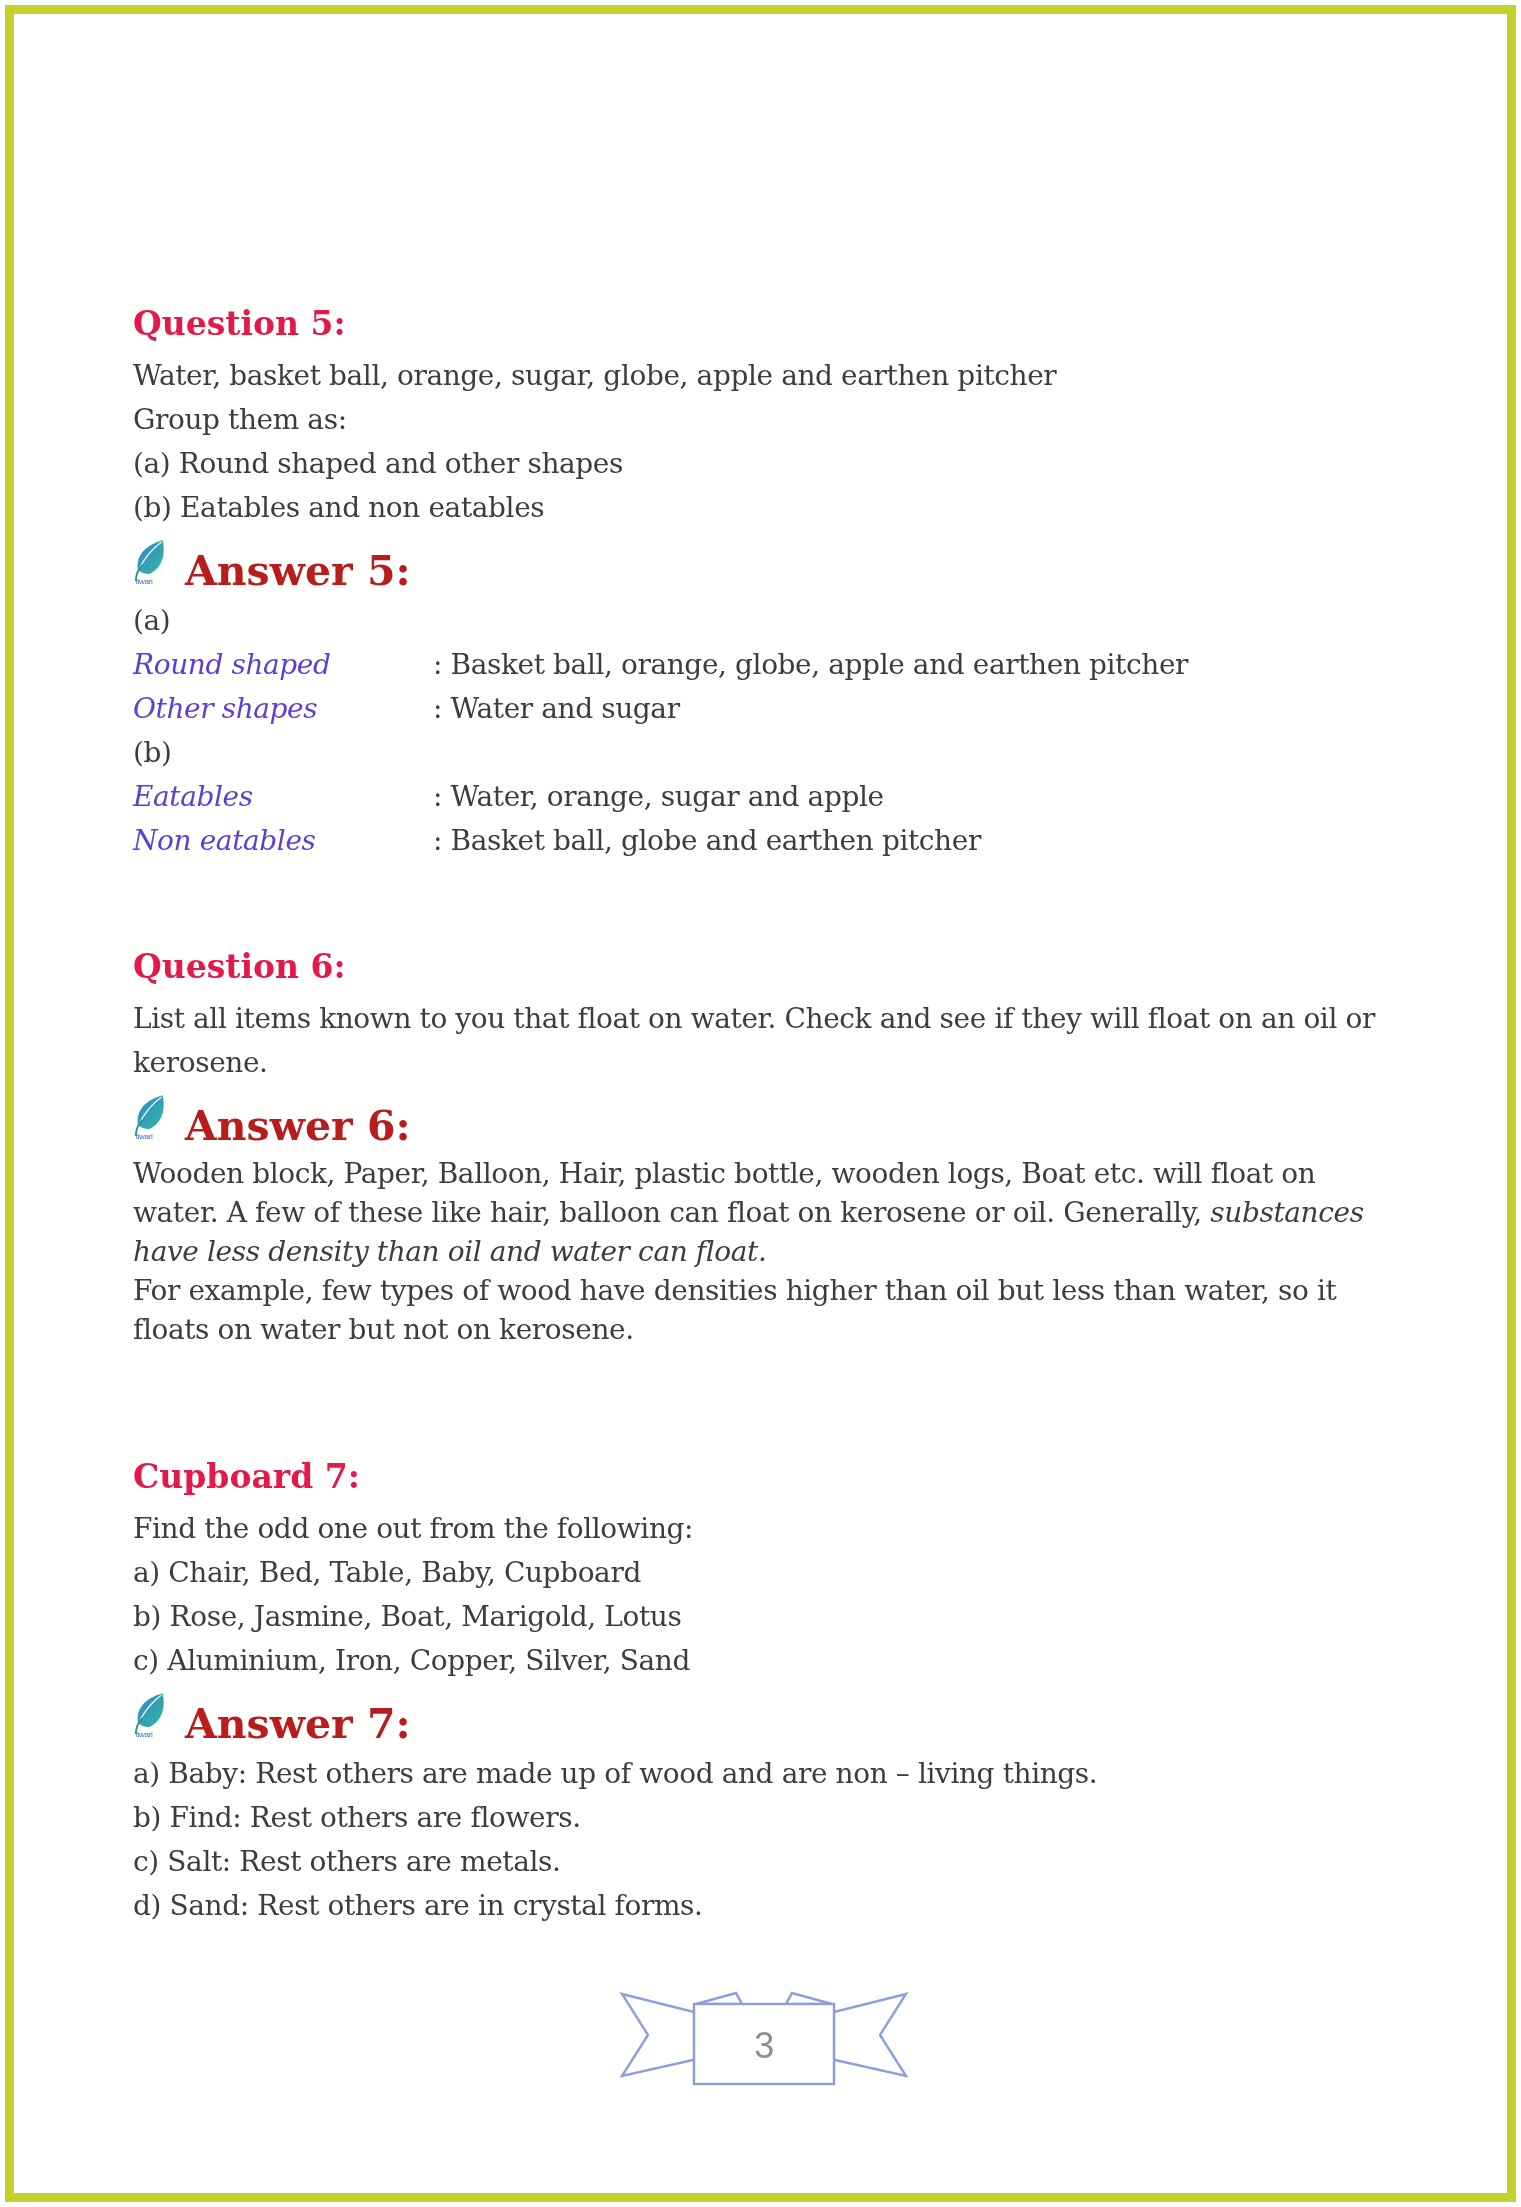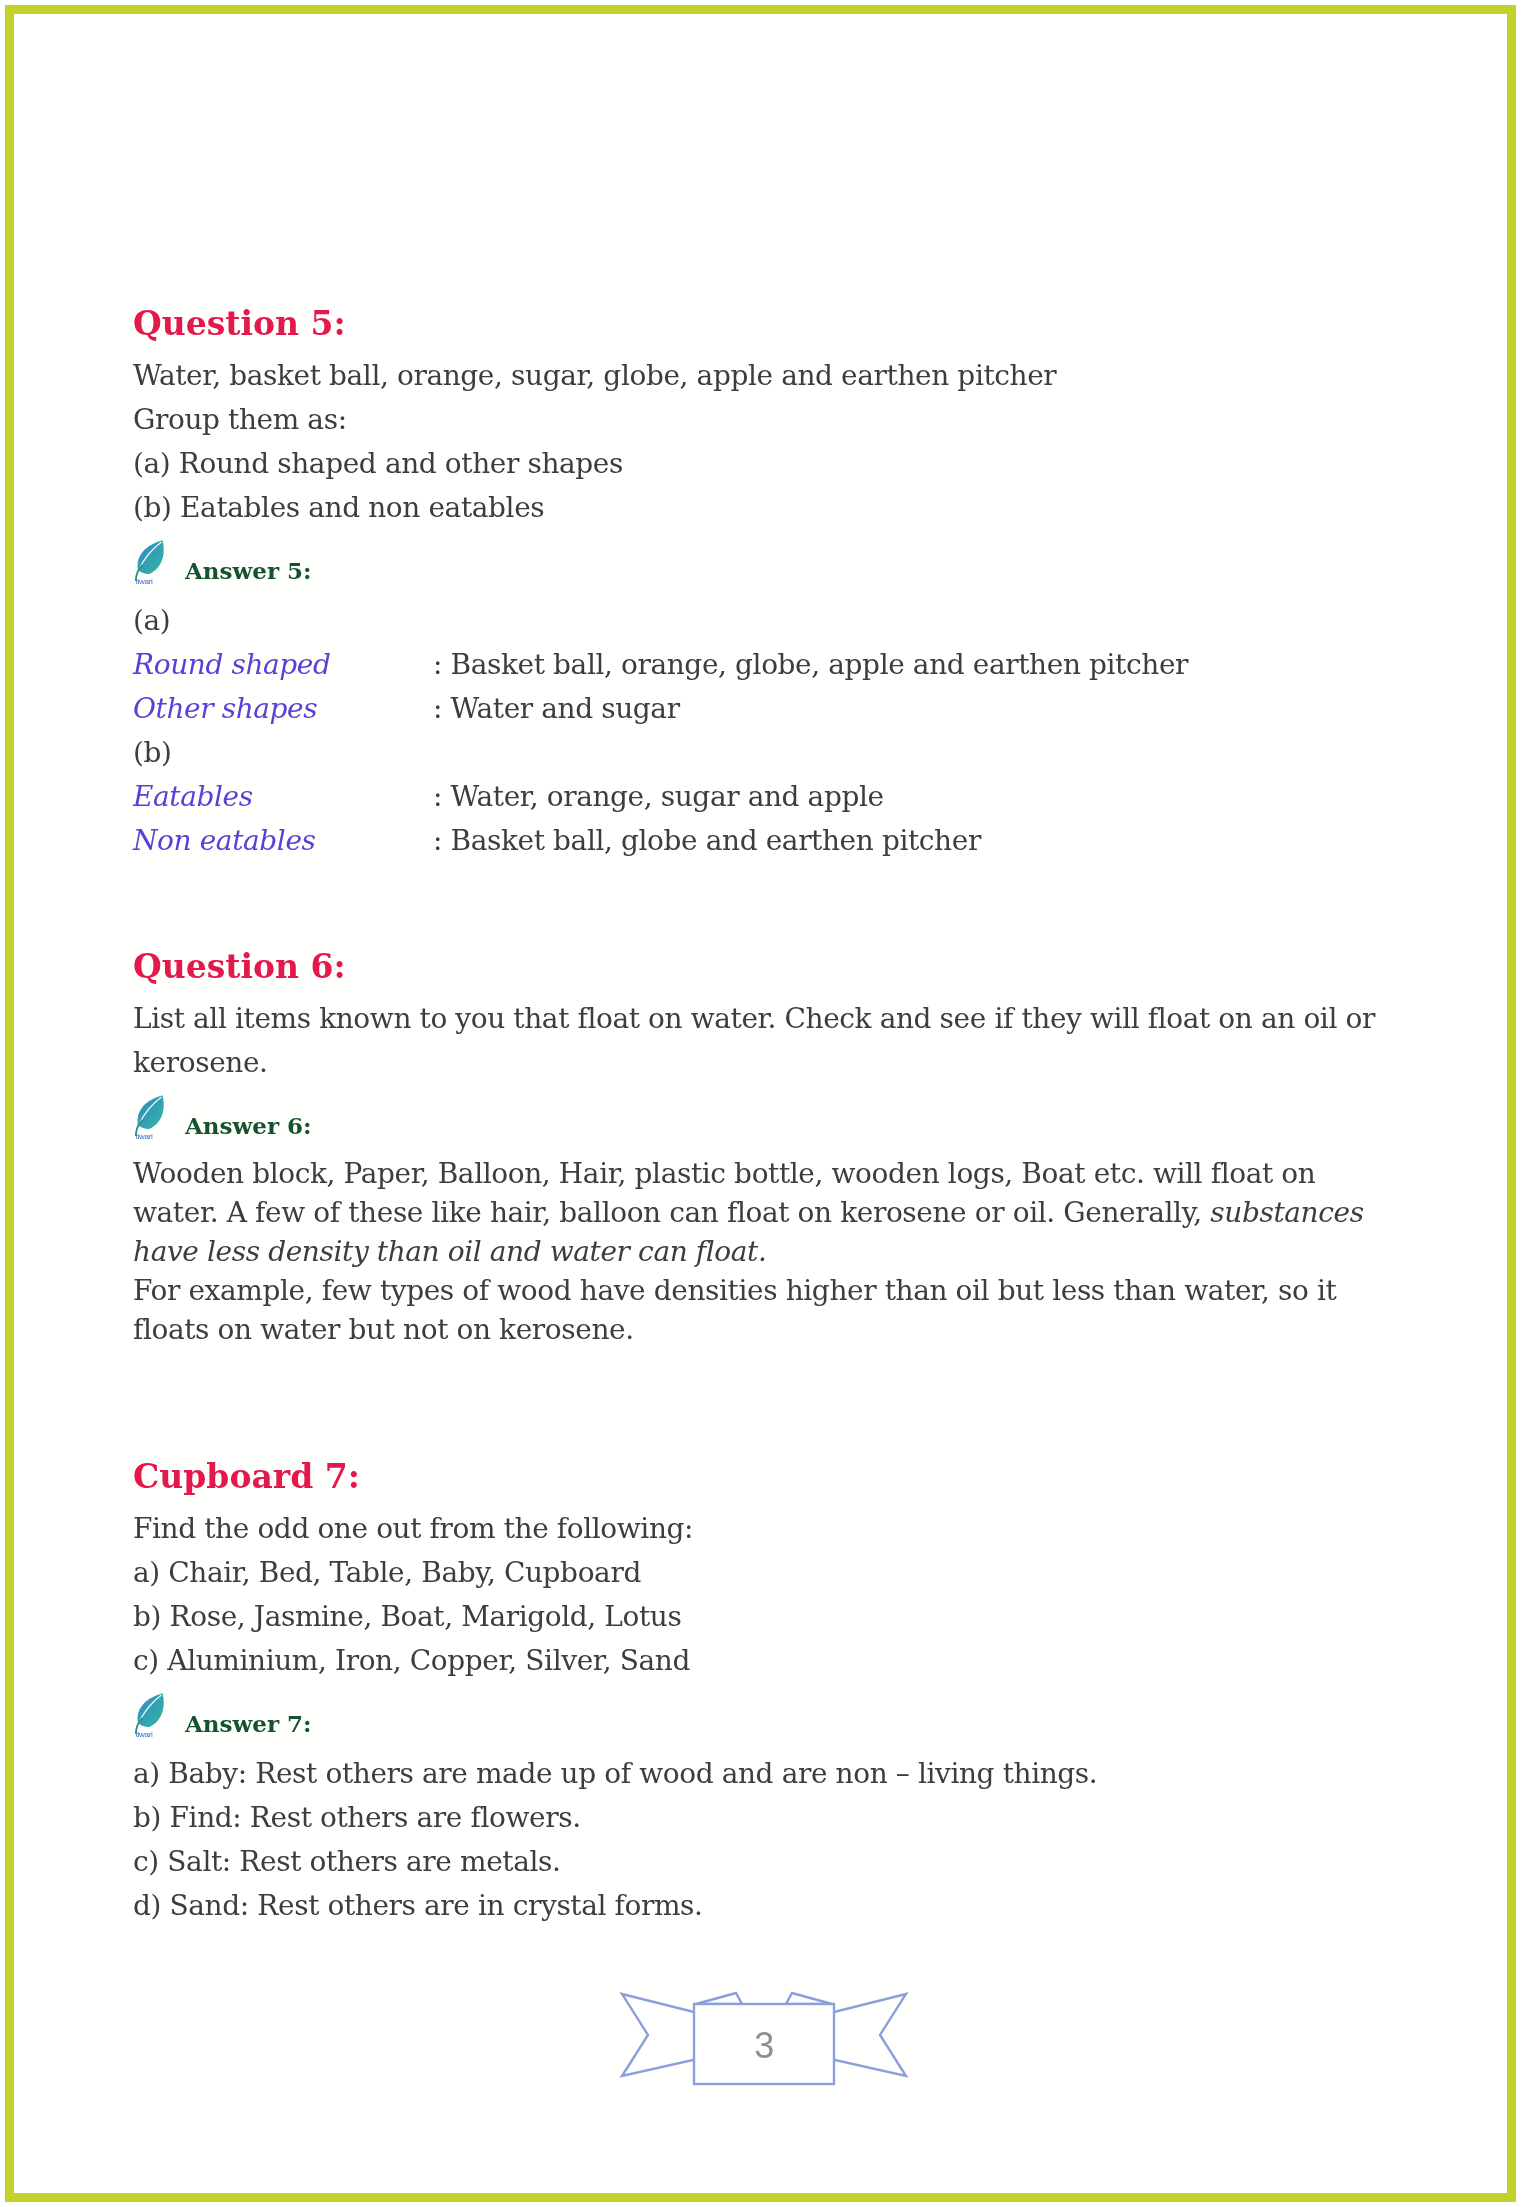--- a/index.html
+++ b/index.html
@@ -44,23 +44,23 @@
     line-height: 44px;
     white-space: nowrap;
   }
   .answer-head {
     display: flex;
     align-items: flex-end;
     gap: 14px;
     margin: 8px 0 6px 0;
   }
   .answer-label {
-    font-size: 23px;
+    font-size: 41px;
     font-weight: bold;
-    color: #14532d;
+    color: #b91c1c;
     letter-spacing: 0;
     line-height: 44px;
   }
   .leaf-logo {
     flex: 0 0 auto;
     display: inline-block;
   }
   .ans-row {
     display: flex;
     line-height: 44px;

